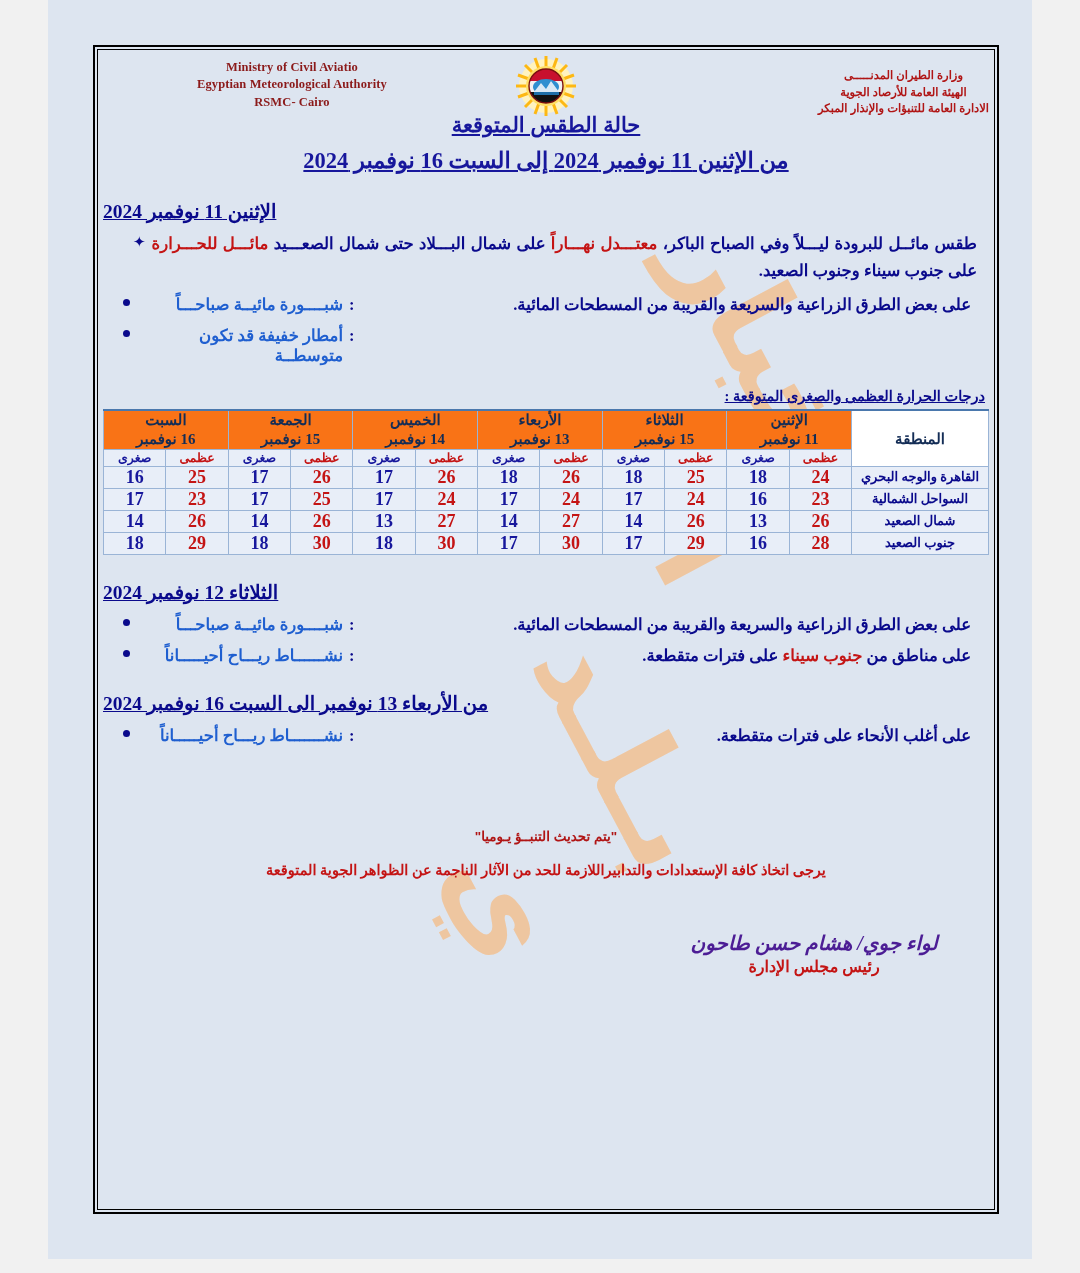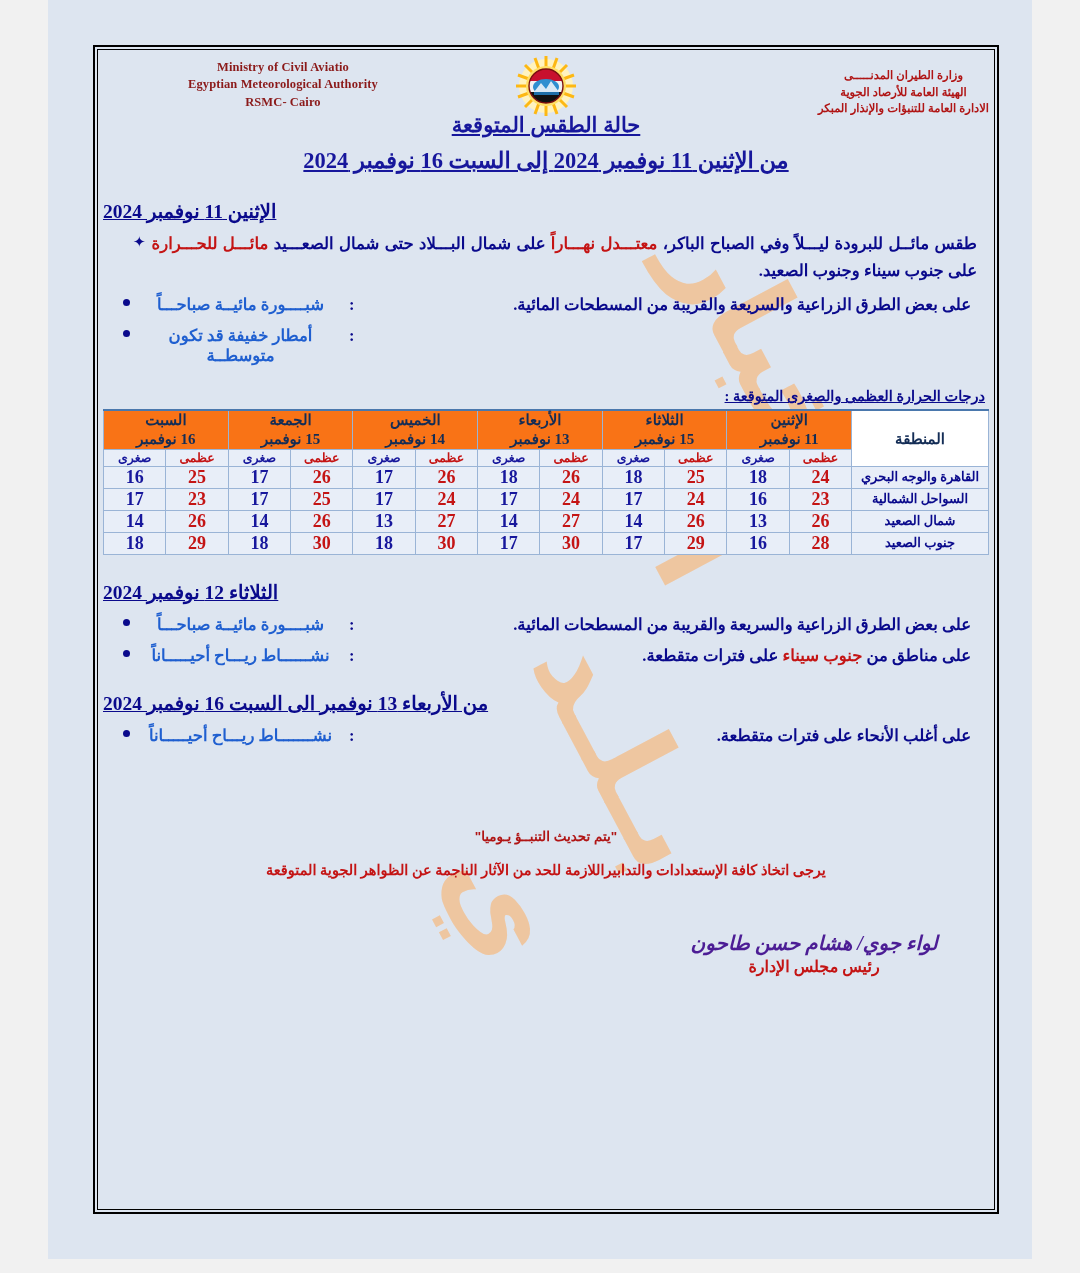--- a/index.html
+++ b/index.html
@@ -75,21 +75,21 @@
   .wm-3 { left: 520px; top: 430px; font-size: 120px; transform: rotate(62deg); }
   .wm-4 { left: 430px; top: 640px; font-size: 120px; transform: rotate(62deg); }
 
   
   .header {
     position: relative;
     height: 66px;
   }
   .hdr-en {
     position: absolute;
-    left: 85px;
+    left: 94px;
     top: 4px;
     text-align: center;
     color: #8b1a1a;
     font-size: 12.5px;
     font-weight: bold;
     line-height: 1.38;
     direction: ltr;
     font-family: "Liberation Serif", serif;
     letter-spacing: .1px;
   }
@@ -182,21 +182,21 @@
     background: #0a0a8c;
     margin-right: 8px;
     margin-left: 10px;
     flex: 0 0 auto;
     position: relative;
     top: -4px;
   }
   .b-label {
     color: #1f5fd0;
     width: 205px;
-    text-align: center;
+    text-align: right;
     flex: 0 0 auto;
   }
   .b-colon {
     color: #0a0a8c;
     margin: 0 6px;
     flex: 0 0 auto;
   }
   .b-desc {
     color: #0a0a8c;
     text-align: right;

